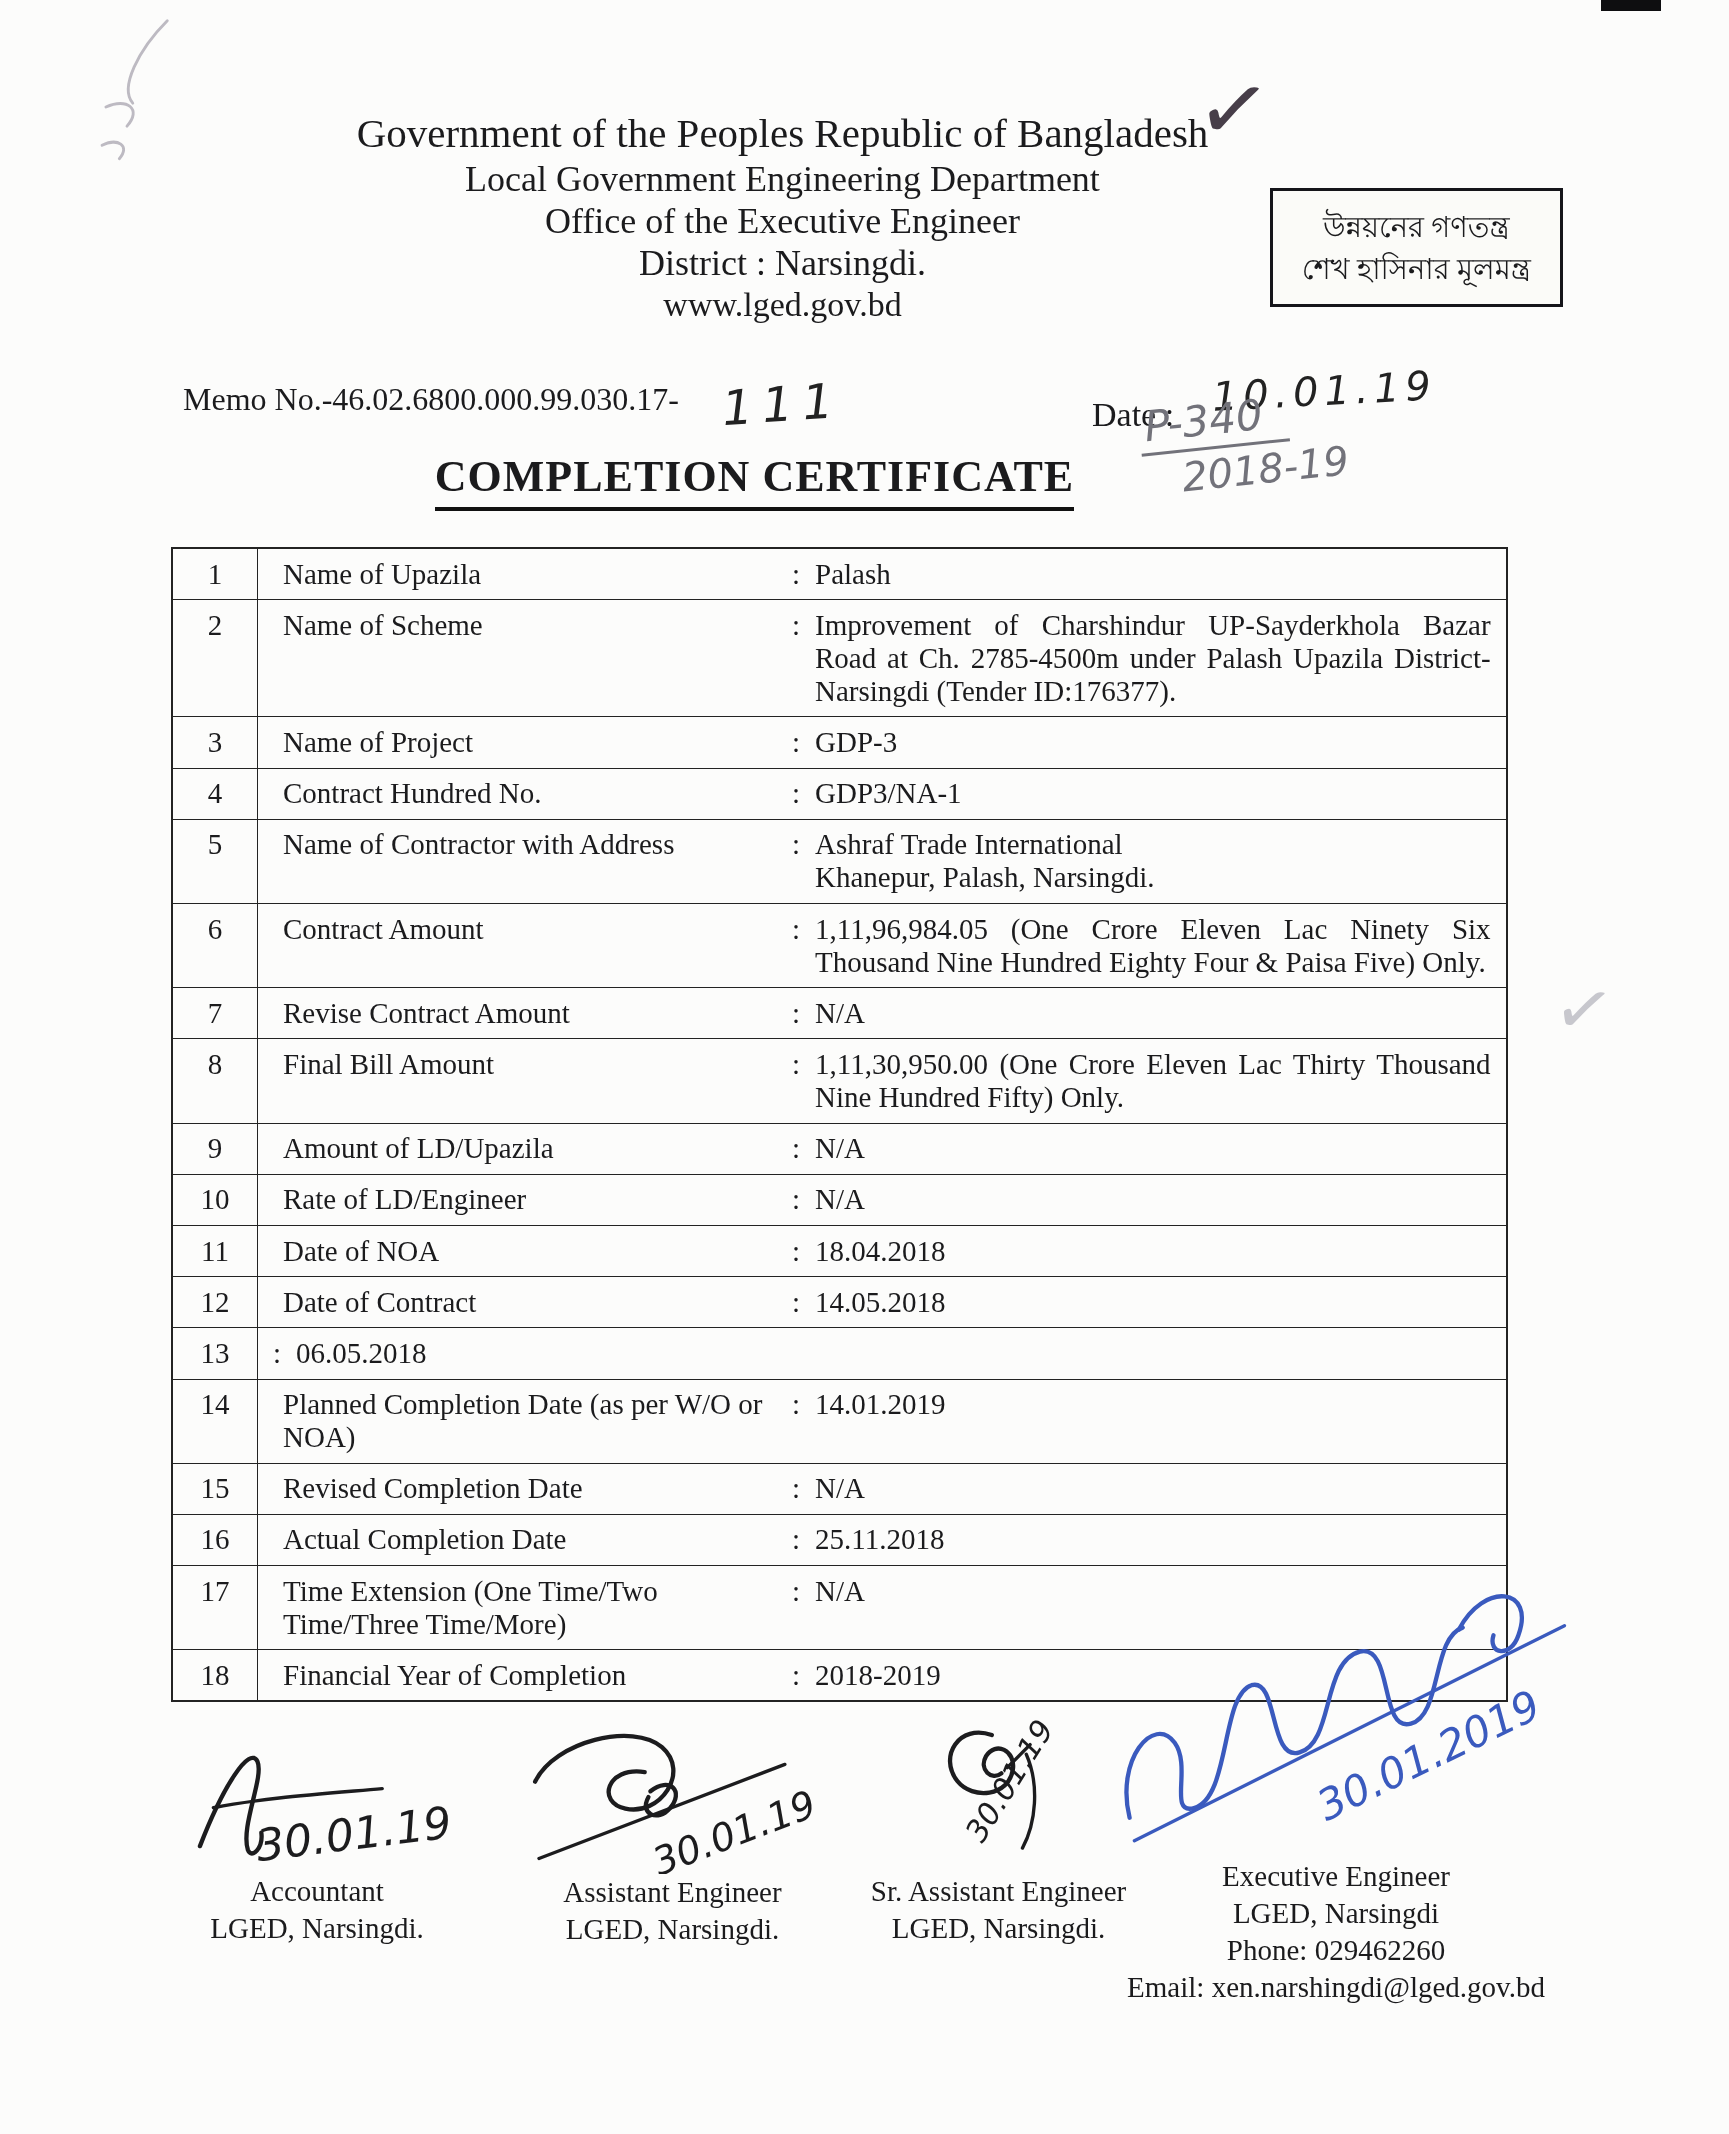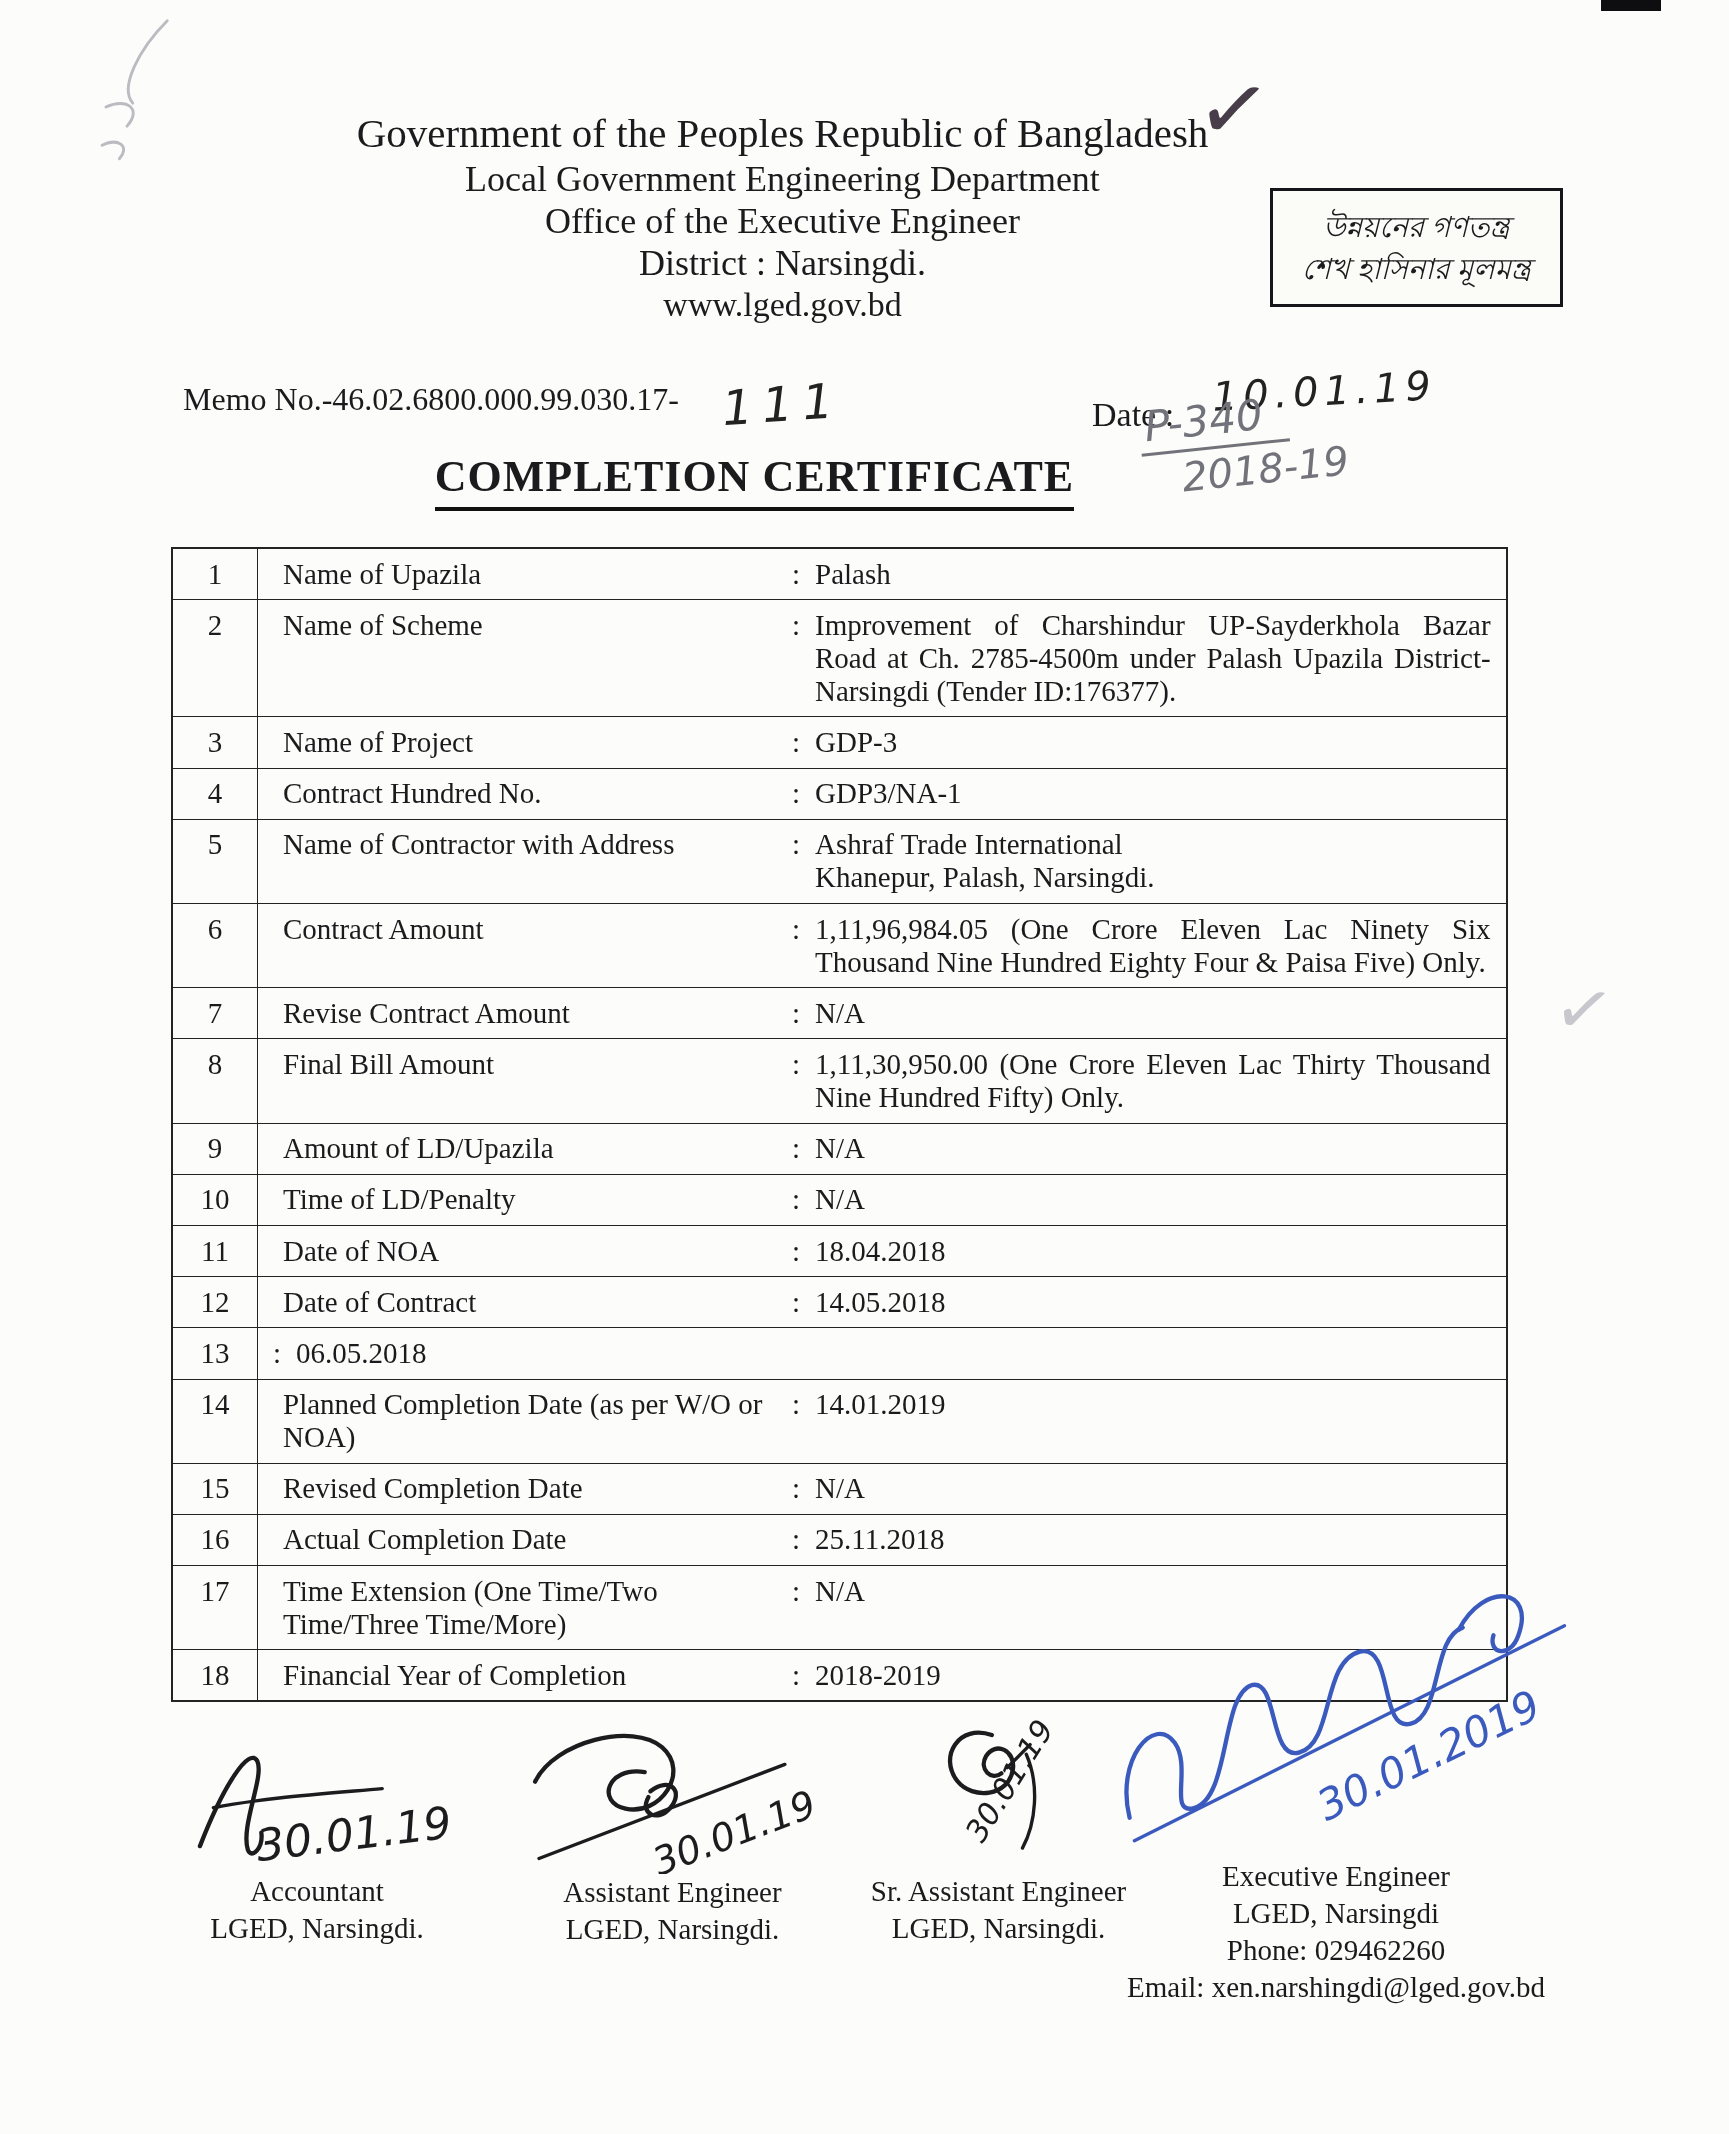--- a/index.html
+++ b/index.html
@@ -10,21 +10,21 @@
   }
   
   .header{margin:0;padding-top:108px;text-align:center;transform:translateX(-82px);}
   .h-line1{font-size:41px;line-height:50px;}
   .h-line{font-size:36px;line-height:42px;}
   .h-line5{font-size:34px;line-height:42px;}
   
   .slogan-box{
     position:absolute;left:1270px;top:188px;width:275px;
     border:3.8px solid #15151a;background:#fbfbf8;
-    text-align:center;padding:15.4px 5.8px 13.4px 5.8px;font-style:italic;
+    text-align:center;padding:15.4px 5.8px 13.4px 5.8px;
   }
   .slogan-line{font-size:29px;line-height:42px;font-family:"Liberation Serif","DejaVu Sans",serif;}
   
   .memo-row{position:relative;height:75px;margin-top:42px;}
   .memo-label{position:absolute;left:183px;top:13.4px;font-size:32px;}
   .hand{font-family:"DejaVu Sans",sans-serif;font-style:italic;color:#222;}
   .memo-hand{position:absolute;left:722px;top:7.7px;font-size:48px;letter-spacing:9.6px;transform:rotate(-4deg);}
   .date-label{position:absolute;left:1092px;top:28px;font-size:34px;}
   .date-hand{position:absolute;left:1212px;top:0px;font-size:40px;letter-spacing:5.8px;transform:rotate(-3deg);}
   
@@ -173,21 +173,21 @@
 
     <div class="trow">
       <div class="c-sl">9</div>
       <div class="c-label">Amount of LD/Upazila</div>
       <div class="c-colon">:</div>
       <div class="c-value">N/A</div>
     </div>
 
     <div class="trow">
       <div class="c-sl">10</div>
-      <div class="c-label">Time of LD/Penalty</div>
+      <div class="c-label">Rate of LD/Engineer</div>
       <div class="c-colon">:</div>
       <div class="c-value">N/A</div>
     </div>
 
     <div class="trow">
       <div class="c-sl">11</div>
       <div class="c-label">Date of NOA</div>
       <div class="c-colon">:</div>
       <div class="c-value">18.04.2018</div>
     </div>

